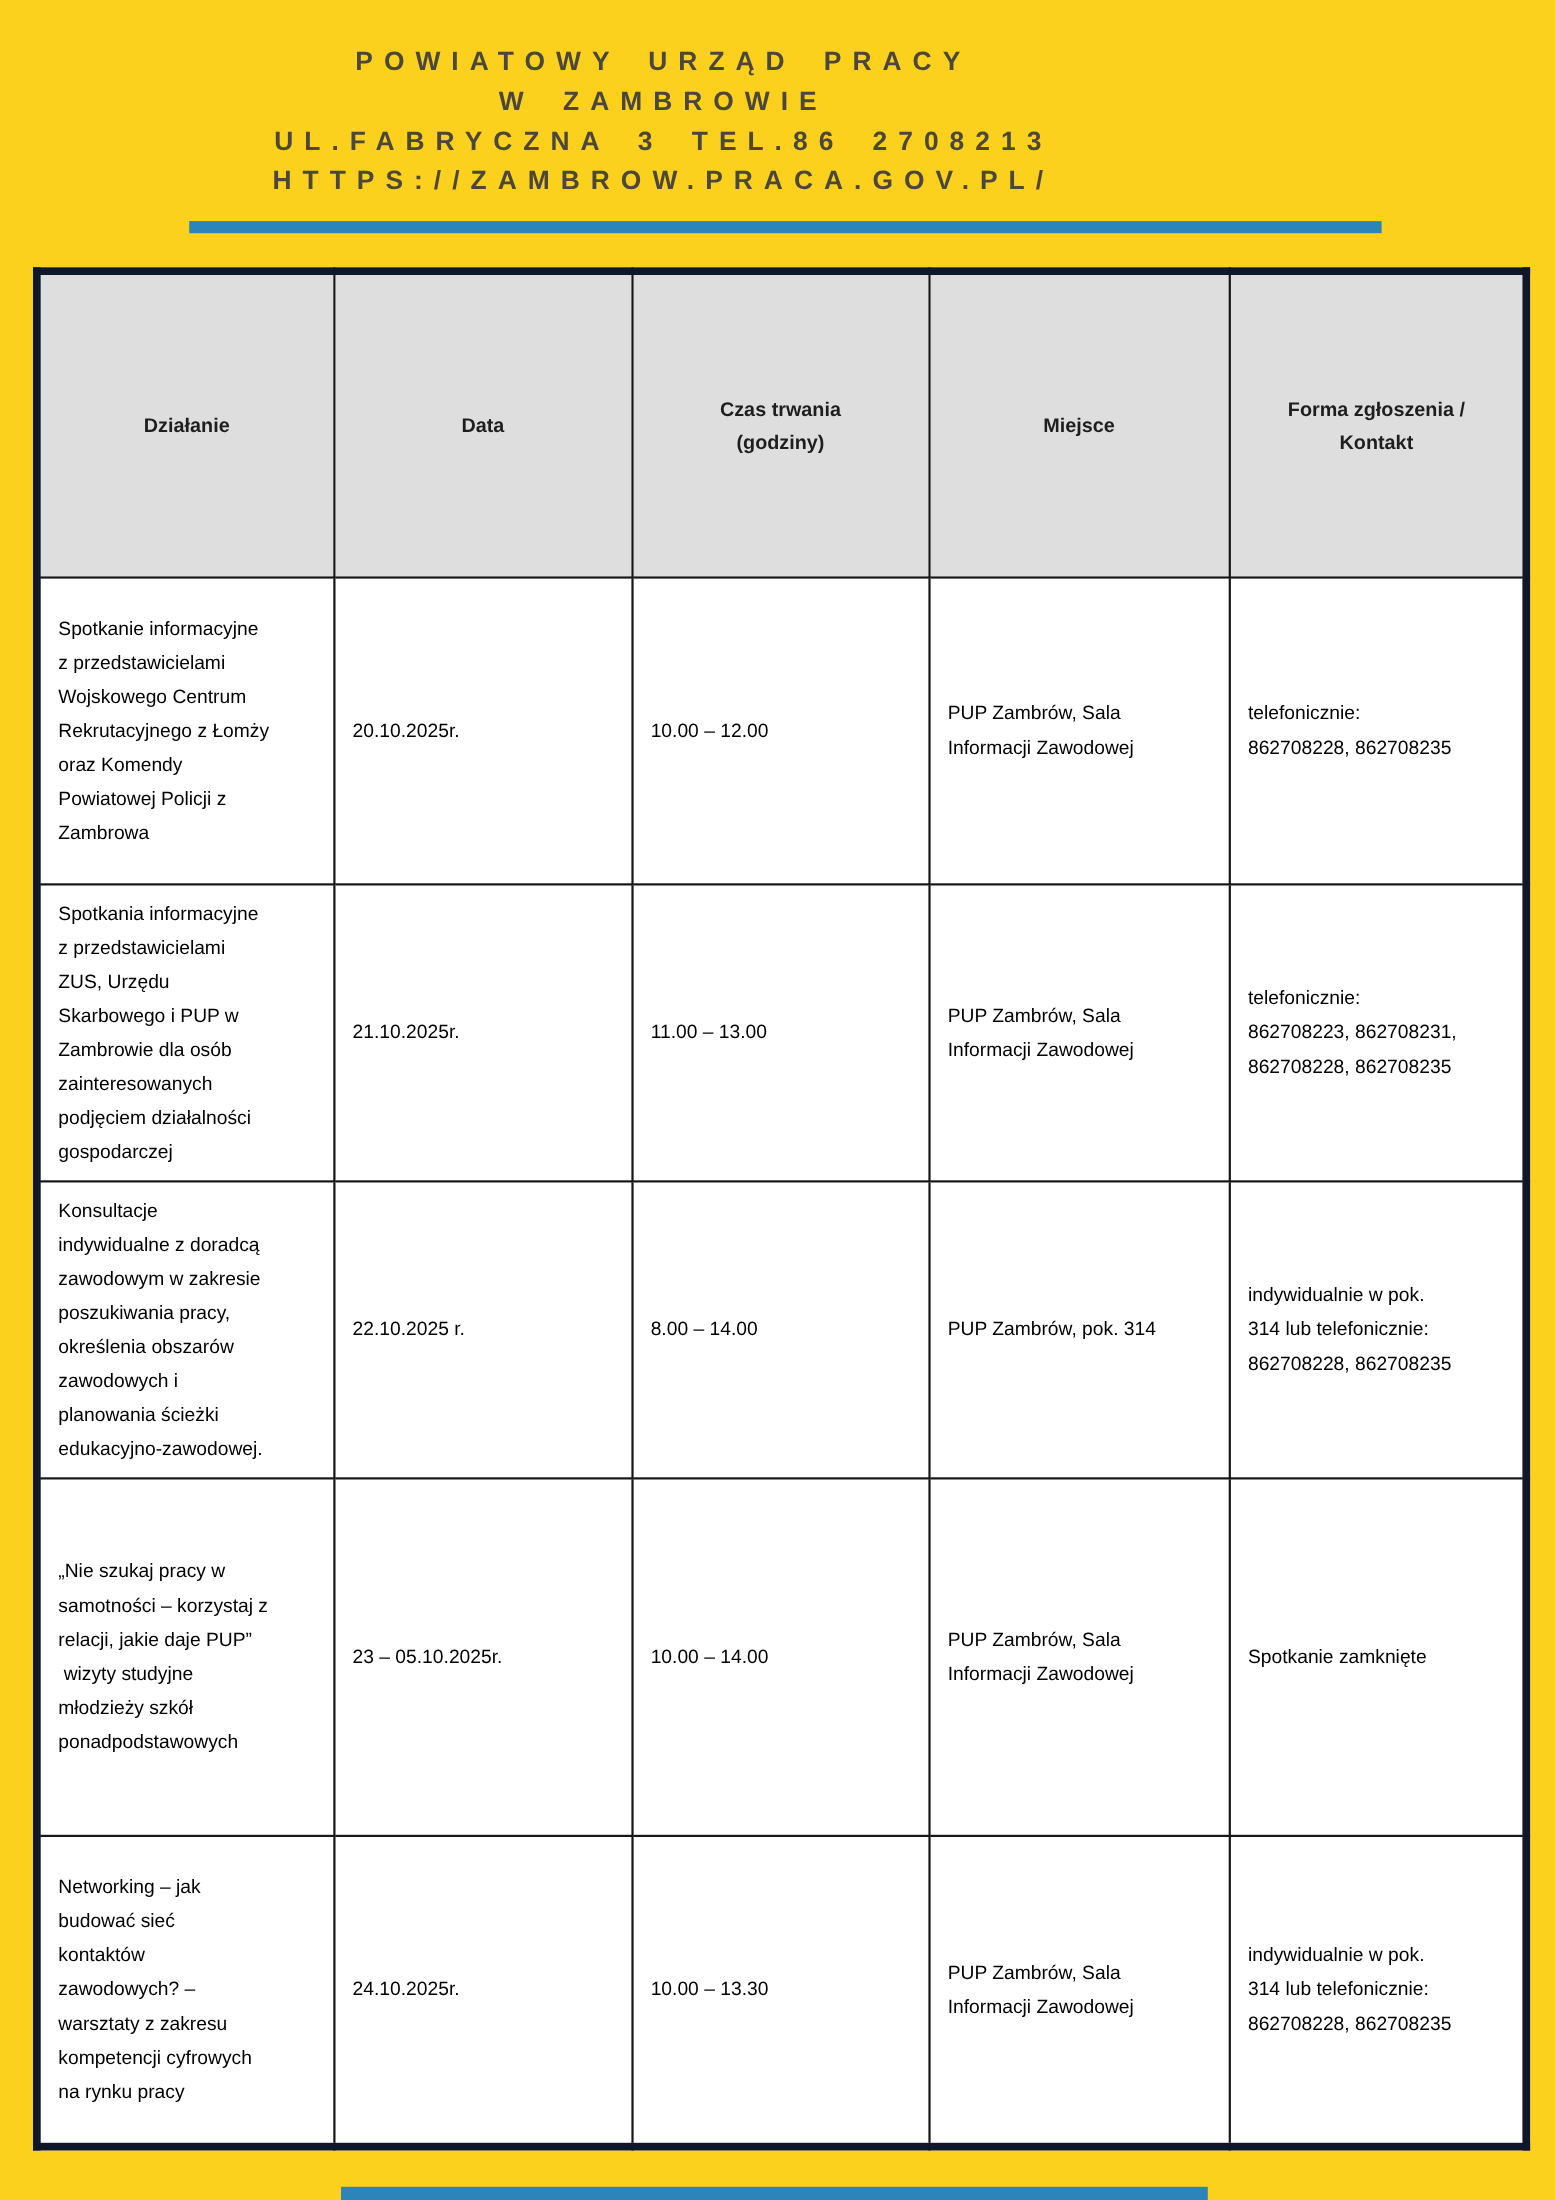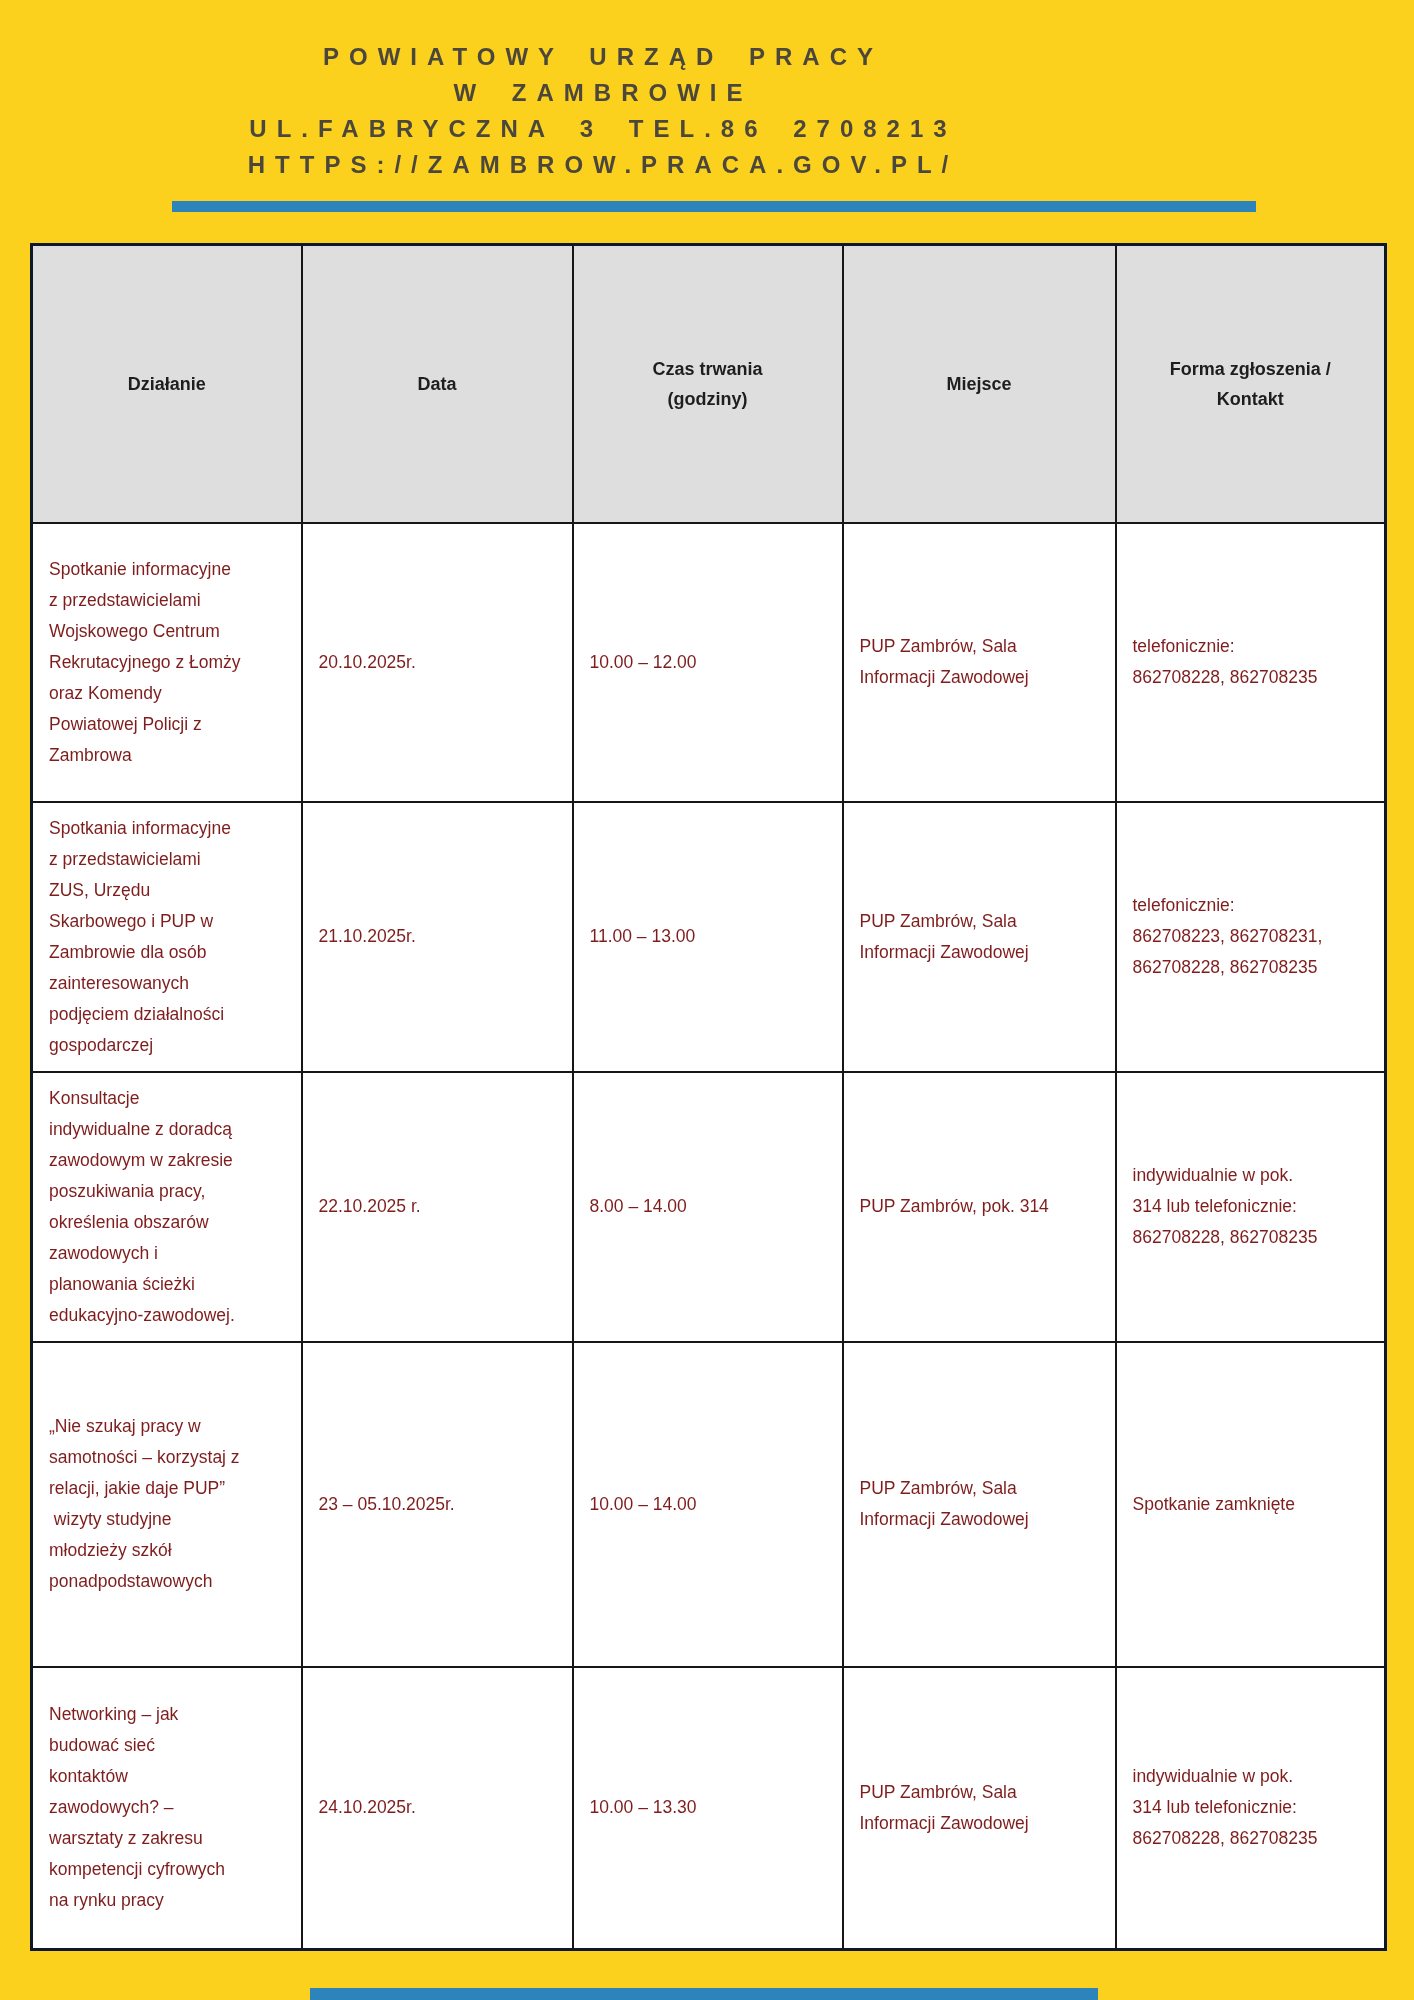--- a/index.html
+++ b/index.html
@@ -39,40 +39,40 @@
   }
 
   table.schedule {
     position: absolute;
     left: 30px;
     top: 243px;
     width: 1354px;
     border-collapse: collapse;
     table-layout: fixed;
     background: #ffffff;
-    border: 3px solid #0f172a;
+    border: 7px solid #0f172a;
   }
   .schedule th, .schedule td {
     border: 2px solid #161616;
     vertical-align: middle;
     white-space: pre-line;
     overflow: hidden;
   }
   .schedule th {
     background: #dedede;
     font-size: 18px;
     font-weight: 700;
     color: #1e1e1e;
     text-align: center;
     line-height: 30px;
     padding: 0 18px;
   }
   .schedule td {
     font-size: 17.5px;
-    color: #7f1d1d;
+    color: #000000;
     text-align: left;
     line-height: 31px;
     padding: 10px 14px 10px 16px;
     background: #ffffff;
   }
   tr.hdr  { height: 278px; }
   tr.r0 { height: 279px; }
   tr.r1 { height: 207px; }
   tr.r2 { height: 202px; }
   tr.r3 { height: 325px; }

